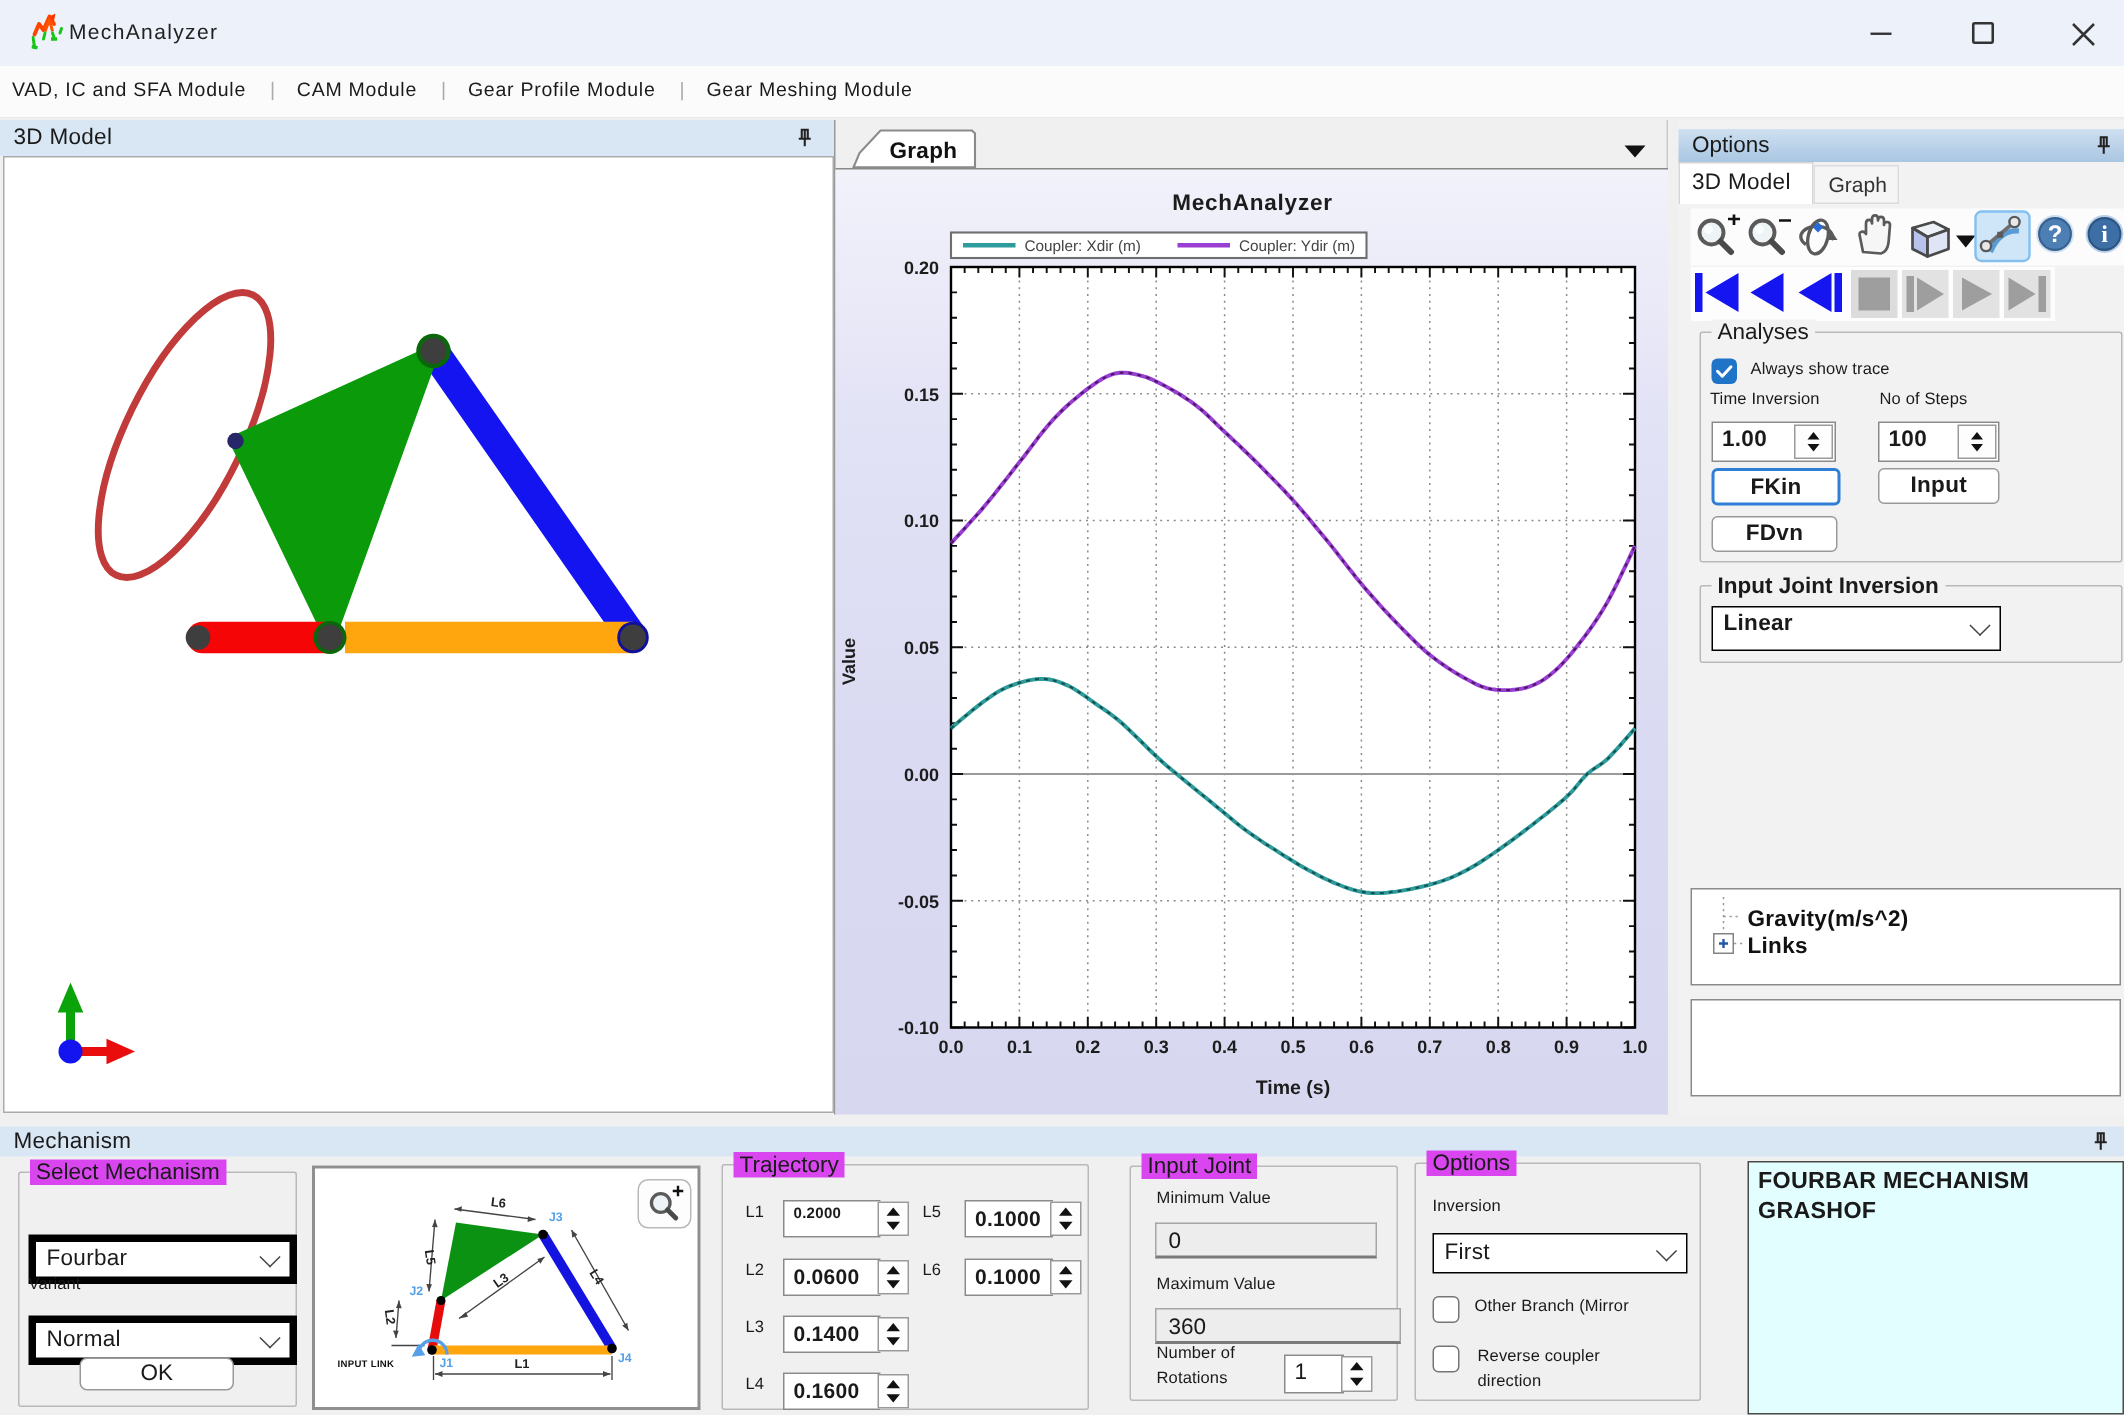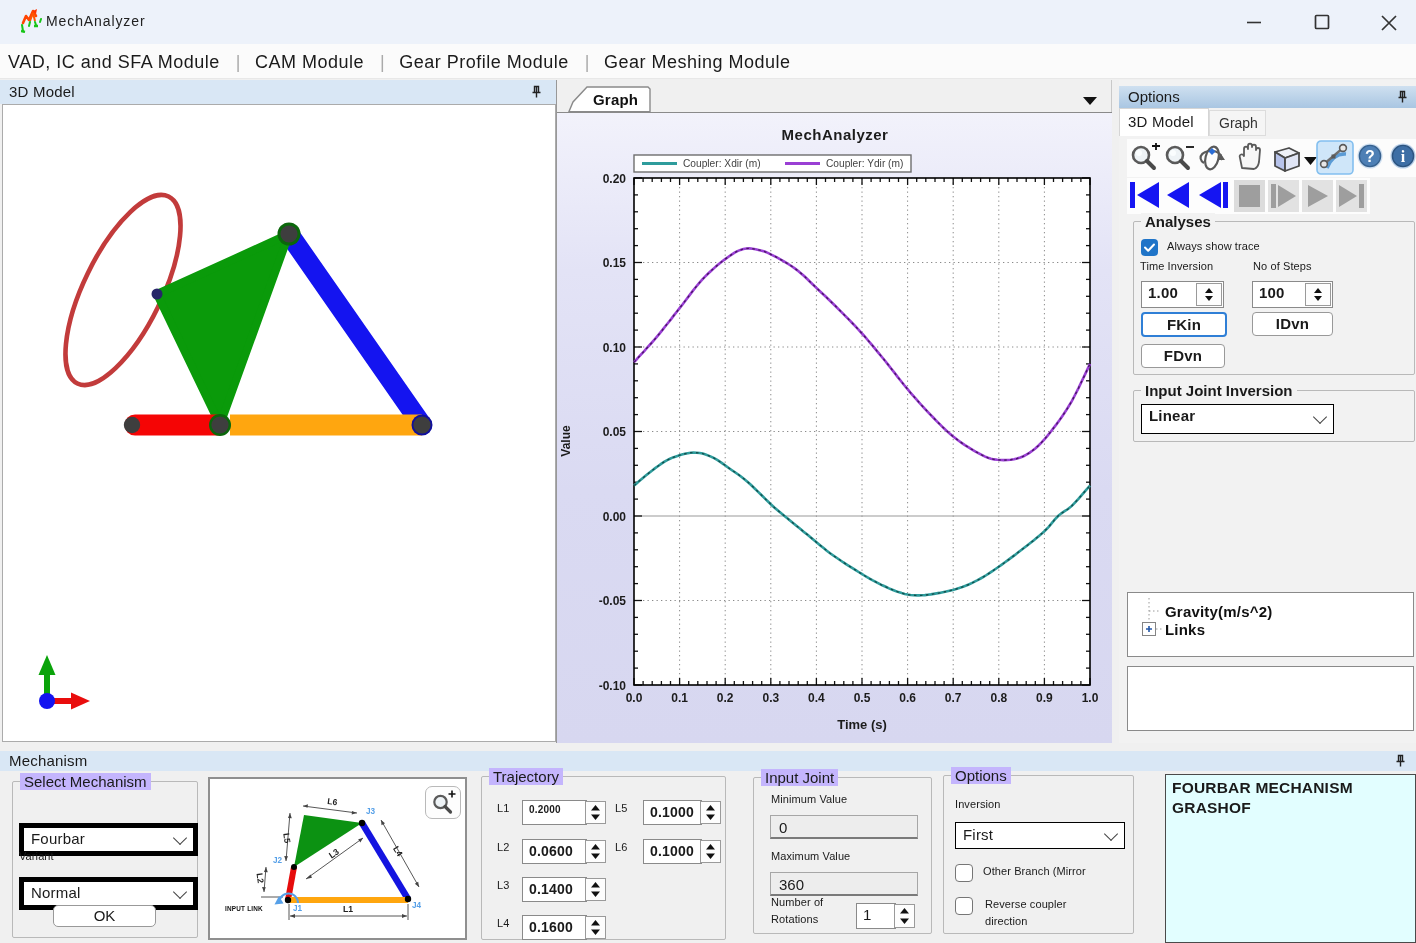--- a/index.html
+++ b/index.html
@@ -1,21 +1,21 @@
 <!DOCTYPE html>
 <html><head><meta charset="utf-8">
 <style>
 html,body{margin:0;padding:0}
 body{width:1416px;height:943px;position:relative;overflow:hidden;background:#f0f0f0;
  font-family:"Liberation Sans",sans-serif;color:#1a1a1a;-webkit-font-smoothing:antialiased}
 .abs{position:absolute}
 .hdr{position:absolute;background:#d9e7f5;font-size:15px;color:#1a1a1a}
 .hdr span{position:absolute;left:9px;top:3px;letter-spacing:.2px}
 .gb{position:absolute;border:1px solid #b9b9b9;border-radius:2px}
-.gbl{position:absolute;top:-9px;left:7px;background:#c4b5fd;padding:0 4px;font-size:15px;white-space:nowrap}
+.gbl{position:absolute;top:-9px;left:7px;background:#d946ef;padding:0 4px;font-size:15px;white-space:nowrap}
 .combo{position:absolute;background:#fff;border:5px solid #000000;font-size:15px}
 .combo b{position:absolute;left:7px;top:2px;font-weight:bold;letter-spacing:.2px}
 .combo i{position:absolute;left:7px;top:2px;font-style:normal;letter-spacing:.2px}
 .chev{position:absolute;right:8px;top:50%;width:9px;height:9px;margin-top:-7px;
  border-right:1.6px solid #444;border-bottom:1.6px solid #444;transform:rotate(45deg)}
 .btn{position:absolute;background:#fff;border:1px solid #999;border-radius:4px;
  text-align:center;font-size:15px}
 .spinv{position:absolute;background:#fff;border:1px solid #8a8a8a}
 .spinv b{position:absolute;left:6px;top:2px;font-size:15px;letter-spacing:.2px}
 .arrbox{position:absolute;background:#fdfdfd;border:1px solid #9a9a9a}
@@ -37,21 +37,21 @@
  <path d="M0 24 L4 25 M13 19 L17 19" stroke="#18c518" stroke-width="2.4" fill="none"></path>
 </svg>
 <div class="abs" style="left:46px;top:13px;font-size:14px;letter-spacing:.9px;color:#222">MechAnalyzer</div>
 <svg class="abs" style="left:1240px;top:10px" width="166" height="24" viewBox="0 0 166 24">
  <line x1="7" y1="12.5" x2="21" y2="12.5" stroke="#333" stroke-width="1.6"></line>
  <rect x="75.5" y="5.5" width="13" height="13" fill="none" stroke="#333" stroke-width="1.7" rx="1"></rect>
  <path d="M142 6 L156 20 M156 6 L142 20" stroke="#333" stroke-width="1.7"></path>
 </svg>
 
 <div class="abs" style="left:0;top:44px;width:1416px;height:34px;background:#fbfbfb;border-bottom:1px solid #e8e8e8"></div>
-<div class="abs" style="left:8px;top:52px;font-size:18px;letter-spacing:.5px;color:#1a1a1a">VAD, IC and SFA Module<span style="color:#aaa;padding:0 14px 0 16px">|</span>CAM Module<span style="color:#aaa;padding:0 14px 0 16px">|</span>Gear Profile Module<span style="color:#aaa;padding:0 14px 0 16px">|</span>Gear Meshing Module</div>
+<div class="abs" style="left:8px;top:52px;font-size:13px;letter-spacing:.5px;color:#1a1a1a">VAD, IC and SFA Module<span style="color:#aaa;padding:0 14px 0 16px">|</span>CAM Module<span style="color:#aaa;padding:0 14px 0 16px">|</span>Gear Profile Module<span style="color:#aaa;padding:0 14px 0 16px">|</span>Gear Meshing Module</div>
 
 <div class="hdr" style="left:0;top:80px;width:556px;height:24px">
     <span>3D Model</span>
  <svg style="position:absolute;right:13px;top:5px" width="13" height="14" viewBox="0 0 13 14">
   <path d="M4.5 1.5 h4 v6 h-4 z M6.5 1.5 v6 M2.5 7.5 h8 M6.5 7.5 v5" fill="none" stroke="#222" stroke-width="1.4"></path>
  </svg>
 </div>
 <div class="abs" style="left:2px;top:104px;width:554px;height:638px;background:#fff;border:1px solid #ababab;box-sizing:border-box">
 <svg width="552" height="636" viewBox="0 0 552 636">
  <ellipse cx="120" cy="185" rx="39" ry="104" transform="rotate(26 120 185)" fill="none" stroke="#c23b3b" stroke-width="4.6"></ellipse>
@@ -384,21 +384,21 @@
       <polygon points="151,45 169,56 151,67" fill="#9e9e9e"></polygon>
   <rect x="175" y="40" width="31" height="32" fill="#e2e2e2"></rect>
       <polygon points="181,45 201,56 181,67" fill="#9e9e9e"></polygon>
   <rect x="209" y="40" width="31" height="32" fill="#e2e2e2"></rect>
       <polygon points="212,45 230,56 212,67" fill="#9e9e9e"></polygon>
       <rect x="232" y="44" width="5" height="24" fill="#9e9e9e"></rect>
  </g>
 </svg>
 
 <div class="gb" style="left:1133px;top:221px;width:280px;height:152px">
- <span class="gbl" style="font-weight:bold;background:#f2f2f2">Analyses</span>
+ <span class="gbl" style="font-weight:normal;background:#f2f2f2">Analyses</span>
 </div>
 <div class="abs" style="left:1141px;top:239px;width:17px;height:17px;background:#1f74c8;border-radius:4px">
  <svg width="17" height="17" viewBox="0 0 17 17">
       <path d="M4 8.5 L7.2 11.8 L13 5.5" fill="none" stroke="#fff" stroke-width="2" stroke-linecap="round" stroke-linejoin="round"></path>
     </svg>
 </div>
 <div class="lbl" style="left:1167px;top:240px">Always show trace</div>
 <div class="lbl" style="left:1140px;top:260px">Time Inversion</div>
 <div class="lbl" style="left:1253px;top:260px">No of Steps</div>
 <div class="spinv" style="left:1141px;top:281px;width:81px;height:25px">
@@ -413,21 +413,21 @@
 <div class="spinv" style="left:1252px;top:281px;width:79px;height:25px">
     <b>100</b>
   </div>
 <div class="arrbox" style="left:1305px;top:283px;width:24px;height:21px">
  <svg width="24" height="21" viewBox="0 0 24 21">
       <polygon points="12,4 16,9 8,9" fill="#111"></polygon>
       <polygon points="12,17 16,12 8,12" fill="#111"></polygon>
     </svg>
 </div>
 <div class="btn" style="left:1141px;top:312px;width:82px;height:21px;border:2px solid #2f7fd6;line-height:21px;font-weight:bold;letter-spacing:.2px">FKin</div>
-<div class="btn" style="left:1252px;top:312px;width:79px;height:22px;line-height:22px;font-weight:bold;letter-spacing:.2px">IDvn</div>
+<div class="btn" style="left:1252px;top:312px;width:79px;height:22px;line-height:22px;font-weight:bold;letter-spacing:.2px">Input</div>
 <div class="btn" style="left:1141px;top:344px;width:82px;height:22px;line-height:22px;font-weight:bold;letter-spacing:.2px">FDvn</div>
 
 <div class="gb" style="left:1133px;top:390px;width:280px;height:50px">
  <span class="gbl" style="font-weight:bold;background:#f2f2f2">Input Joint Inversion</span>
 </div>
 <div class="combo" style="left:1141px;top:404px;width:191px;height:28px;border-width:1.5px">
     <b>Linear</b>
     <span class="chev"></span>
   </div>
 
@@ -586,21 +586,21 @@
     </svg></div>
 
 <div class="gb" style="left:753px;top:777px;width:177px;height:155px">
     <span class="gbl">Input Joint</span>
   </div>
 <div class="lbl" style="left:771px;top:793px">Minimum Value</div>
 <div class="entry" style="left:770px;top:815px;width:148px;height:24px;box-sizing:border-box">
     <span>0</span>
   </div>
 <div class="lbl" style="left:771px;top:850px">Maximum Value</div>
-<div class="entry" style="left:770px;top:872px;width:148px;height:24px;box-sizing:border-box">
+<div class="entry" style="left:770px;top:872px;width:164px;height:24px;box-sizing:border-box">
     <span>360</span>
   </div>
 <div class="lbl" style="left:771px;top:896px">Number of</div>
 <div class="lbl" style="left:771px;top:913px">Rotations</div>
 <div class="spinv" style="left:856px;top:903px;width:38px;height:24px">
     <b style="font-weight:normal">1</b>
   </div>
 <div class="arrbox" style="left:894px;top:904px;width:19px;height:22px"><svg width="19" height="22" viewBox="0 0 19 22">
       <polygon points="9.5,3 14,8.5 5,8.5" fill="#111"></polygon>
       <polygon points="9.5,19 14,13.5 5,13.5" fill="#111"></polygon>

